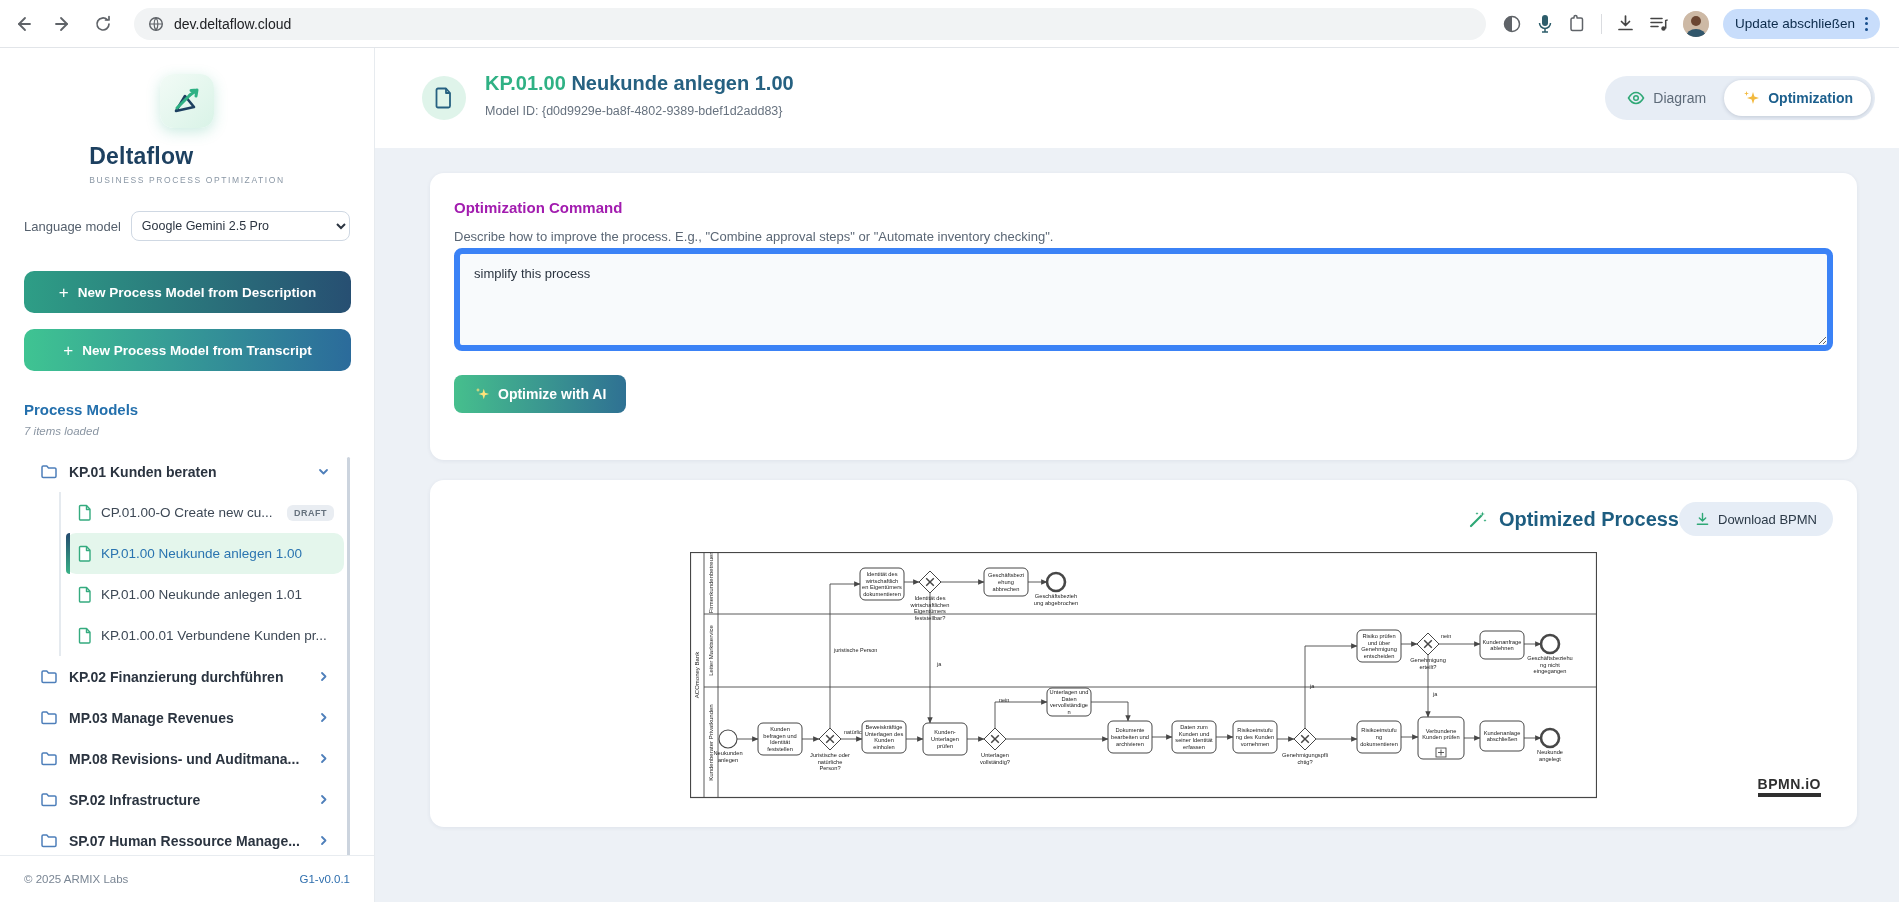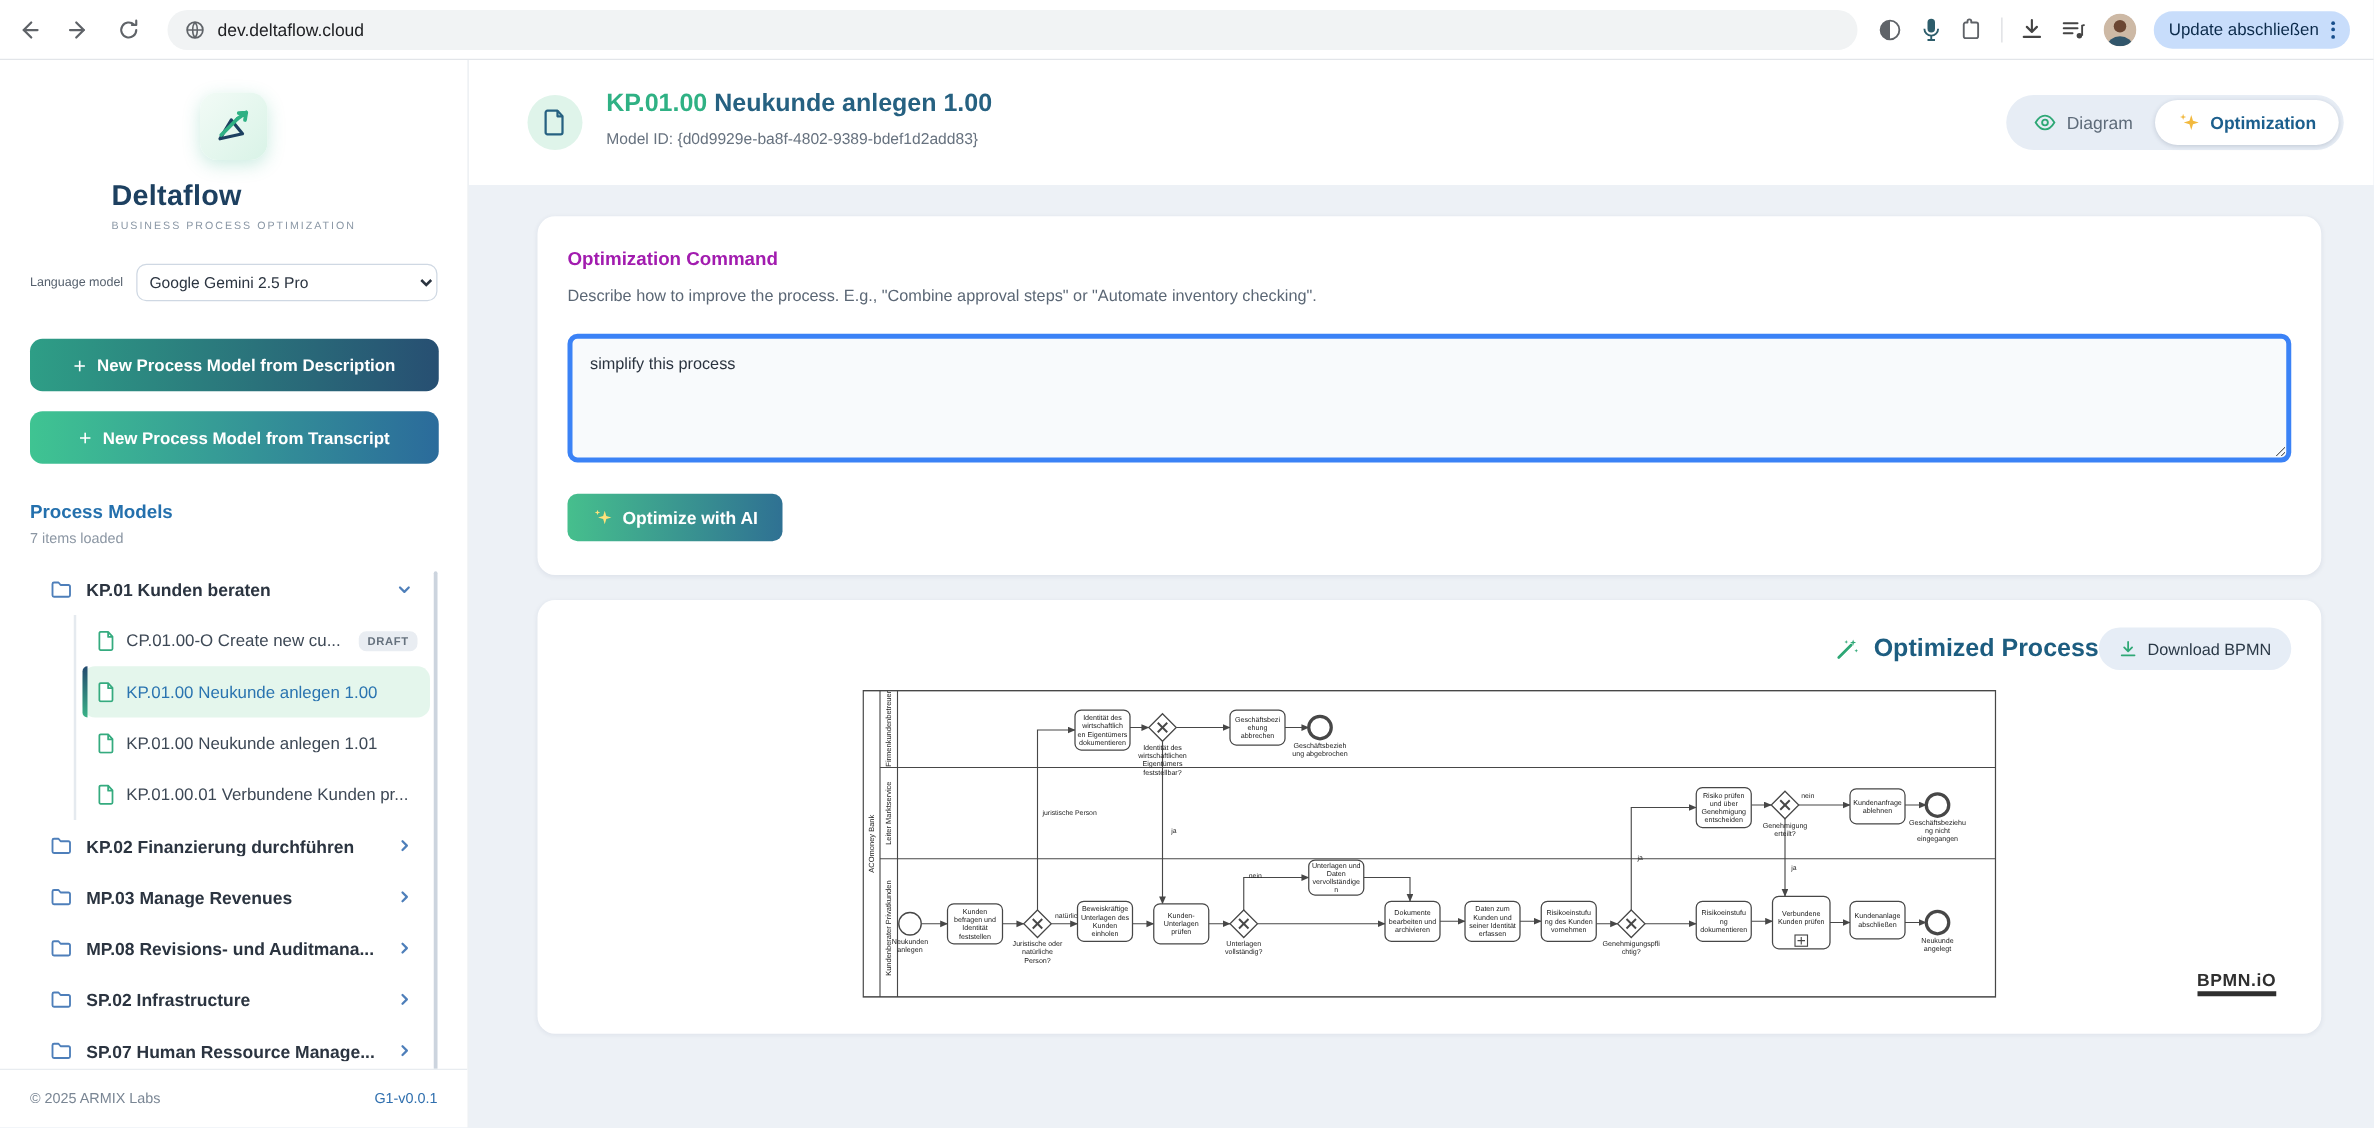--- a/index.html
+++ b/index.html
@@ -31,31 +31,31 @@
   .main{ position:absolute; left:375px; top:0; right:0; bottom:0; background:#edf1f6; overflow:hidden;}
 
   
   .logo-row{ display:flex; align-items:center; gap:15px; padding:26px 24px 0 24px;flex-direction:column;}
   .logo-box{ width:54px; height:54px; border-radius:14px;
     background:linear-gradient(135deg,#f2fbf6,#d9f3e7);
     box-shadow:0 4px 14px rgba(52,179,140,.25); display:flex; align-items:center; justify-content:center;}
   .brand-name{ font-size:23px; font-weight:bold; color:#1d4060; letter-spacing:.2px;}
   .brand-tagline{ font-size:8.5px; letter-spacing:1.6px; color:#8a97a5; margin-top:5px;}
   .lang-row{ display:flex; align-items:center; gap:10px; margin:26px 24px 0 24px;}
-  .lang-label{ font-size:10px; color:#55606d; white-space:nowrap;}
+  .lang-label{ font-size:13px; color:#55606d; white-space:nowrap;}
   .lang-select{ flex:1; height:30px; border:1px solid #cfd8e3; border-radius:8px; background:#fff;
     font-family:inherit; font-size:12.5px; color:#2b3440; padding:0 6px;}
   .grad-btn{ display:flex; align-items:center; justify-content:center; gap:9px; height:42px;
     margin:0 24px; border:none; border-radius:10px; color:#fff; font-family:inherit;
     font-size:13.5px; font-weight:bold; cursor:pointer; width:327px;}
   .grad-btn.desc{ margin-top:30px; background:linear-gradient(90deg,#2e9e86,#274f72);}
   .grad-btn.trans{ margin-top:16px; background:linear-gradient(90deg,#3fc492,#2b6b9b);}
   .plus{ font-size:17px; font-weight:normal; line-height:1;}
   .pm-title{ margin:30px 24px 0 24px; font-size:15px; font-weight:bold; color:#2470ad;}
-  .pm-status{ margin:7px 24px 0 24px; font-size:11.5px; color:#8b96a3;}
+  .pm-status{ margin:7px 24px 0 24px; font-size:11.5px; color:#8b96a3;font-style:italic;}
   .tree{ position:relative; margin-top:14px; height:452px; overflow:hidden;}
   .tree-scrollbar{ position:absolute; right:24px; top:6px; width:3px; height:428px;
     background:#ccd4de; border-radius:2px;}
   .folder-row{ display:flex; align-items:center; gap:11px; height:41px; padding:0 44px 0 40px; cursor:pointer;}
   .folder-label{ font-size:14px; font-weight:bold; color:#2b3440; white-space:nowrap; overflow:hidden;}
   .folder-chevron{ margin-left:auto; display:flex; color:#4e7fba;}
   .children{ margin-left:59px; border-left:2px solid #e5eaef;}
   .child-row{ position:relative; display:flex; align-items:center; gap:9px; height:41px;
     margin:0 30px 0 5px; padding:0 10px 0 12px; border-radius:10px; cursor:pointer;text-align:right;}
   .child-label{ font-size:13.5px; color:#3d4855; white-space:nowrap; overflow:hidden;}
@@ -85,21 +85,21 @@
   .tab{ height:36px; border-radius:18px; display:flex; align-items:center; gap:8px;
     padding:0 18px; font-size:14px; color:#5e6b79; cursor:pointer; background:transparent; border:none; font-family:inherit;}
   .tab.active{ background:#fff; color:#1c5f8d; font-weight:bold; box-shadow:0 1px 4px rgba(20,40,70,.18);}
 
   
   .content{ padding:25px 42px 0 55px;}
   .card{ background:#fff; border-radius:14px; box-shadow:0 1px 4px rgba(25,45,80,.07); }
   .card.opt-cmd{ padding:26px 24px 24px 24px; height:287px;}
   .card-title{ font-size:15px; font-weight:bold; color:#a21caf;}
   .card-desc{ margin-top:13px; font-size:13px; color:#5b6775;}
-  .cmd-input{ margin-top:23px; width:100%; height:103px; background:#f8fafc; border:4px solid #3b82f6;
+  .cmd-input{ margin-top:4px; width:100%; height:103px; background:#f8fafc; border:6px solid #3b82f6;
     border-radius:8px; padding:12px 14px; font-family:inherit; font-size:13px; color:#2b3440; resize:both;}
   .optimize-btn{ margin-top:20px; height:38px; border:none; border-radius:8px; padding:0 20px;
     background:linear-gradient(90deg,#46bf8d,#2f7193); color:#fff; font-family:inherit;
     font-size:14px; font-weight:bold; display:flex; align-items:center; gap:8px; cursor:pointer;}
   .card.opt-proc{ margin-top:20px; height:347px; padding:22px 24px; position:relative;}
   .proc-header{ display:flex; align-items:center; justify-content:flex-end;}
   .proc-title{ display:flex; align-items:center; gap:11px; font-size:20px; font-weight:bold; color:#1d5d80;}
   .download-btn{ height:34px; border:none; border-radius:17px; background:#e6edf6; color:#2b3947;
     font-family:inherit; font-size:13px; display:flex; align-items:center; gap:8px; padding:0 16px; cursor:pointer;}
   .diagram-wrap{ margin-top:16px; display:flex; justify-content:center;}

